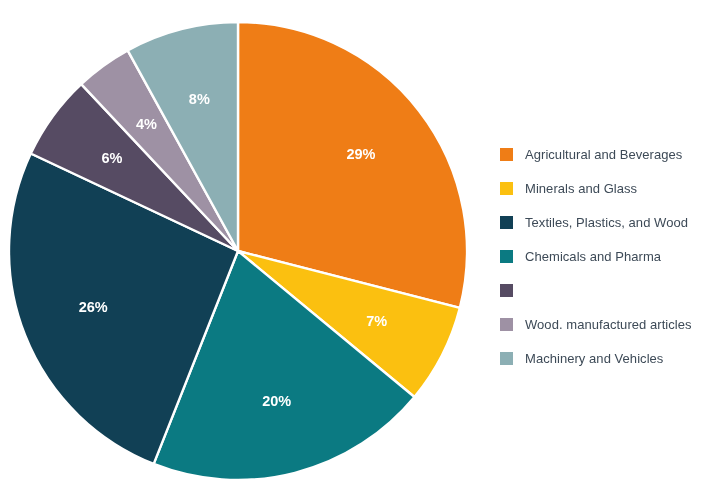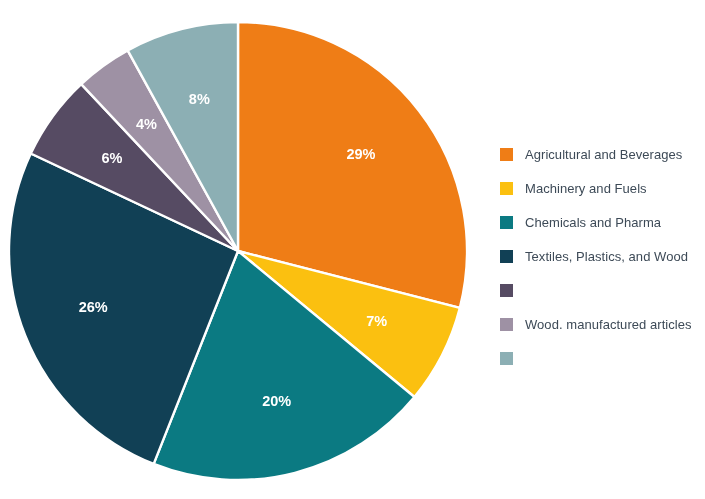--- a/index.html
+++ b/index.html
@@ -91,35 +91,36 @@
       </g>
   </svg>
 
   <div class="legend" id="legend-container">
       <div class="legend-row">
         <span class="legend-swatch" style="background: rgb(239, 125, 22);"></span>
         <span class="legend-label">Agricultural and Beverages</span>
       </div>
       <div class="legend-row">
         <span class="legend-swatch" style="background: rgb(251, 192, 16);"></span>
-        <span class="legend-label">Machinery and Fuels</span>
+        <span class="legend-label">Minerals and Glass</span>
+      </div>
+      <div class="legend-row">
+        <span class="legend-swatch" style="background: rgb(17, 64, 85);"></span>
+        <span class="legend-label">Textiles, Plastics, and Wood</span>
       </div>
       <div class="legend-row">
         <span class="legend-swatch" style="background: rgb(11, 122, 130);"></span>
         <span class="legend-label">Chemicals and Pharma</span>
-      </div>
-      <div class="legend-row">
-        <span class="legend-swatch" style="background: rgb(17, 64, 85);"></span>
-        <span class="legend-label">Textiles, Plastics, and Wood</span>
       </div>
       <div class="legend-row">
         <span class="legend-swatch" style="background: rgb(86, 75, 99);"></span>
       </div>
       <div class="legend-row">
         <span class="legend-swatch" style="background: rgb(158, 145, 164);"></span>
         <span class="legend-label">Wood. manufactured articles</span>
       </div>
       <div class="legend-row">
         <span class="legend-swatch" style="background: rgb(140, 175, 180);"></span>
+        <span class="legend-label">Machinery and Vehicles</span>
       </div>
     </div>
 
 </div>
 
 </body></html>

